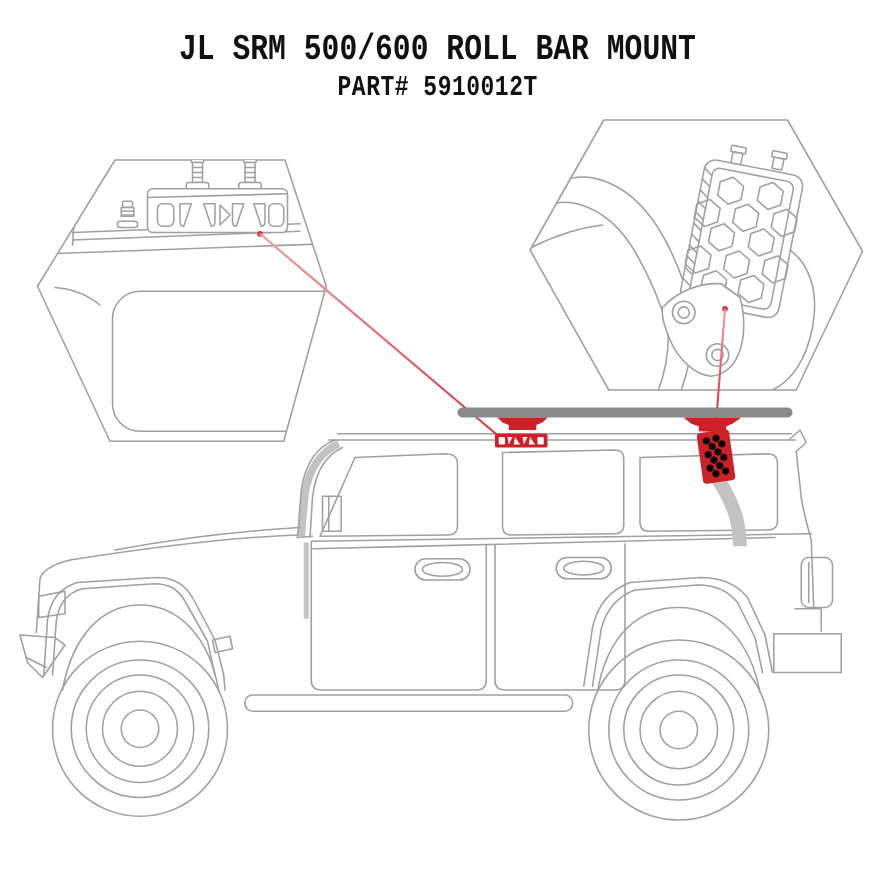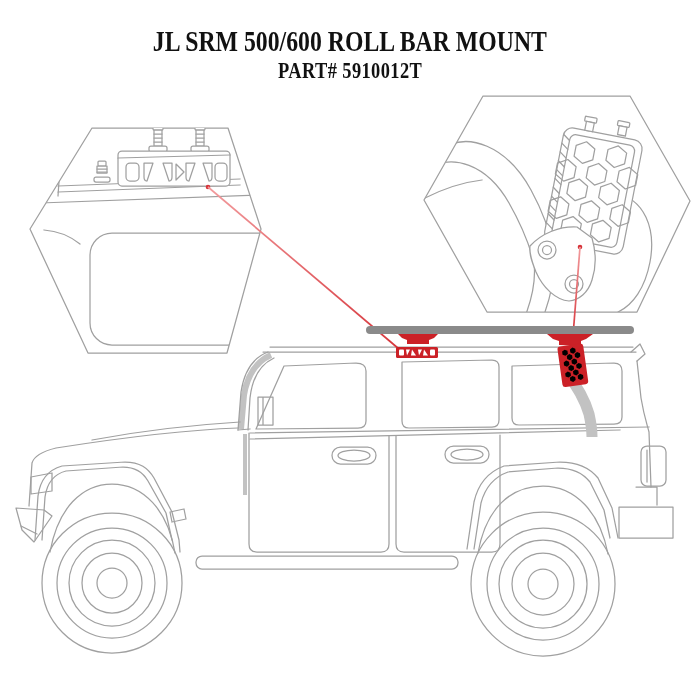--- a/index.html
+++ b/index.html
@@ -1,21 +1,21 @@
 <!DOCTYPE html>
 <html style="--c-mount-red: #CB2127; --c-leader-red: #E2595D; --c-line-gray: #A0A0A0; --c-rack-gray: #8A8A8A; --c-band-gray: #C2C2C2; --c-title-ink: #111111; --c-background: #FFFFFF;"><head>
 <meta charset="utf-8">
 <style>
   :root{
     --c-mount-red:#CB2127; --c-leader-red:#E2595D; --c-line-gray:#A0A0A0;
     --c-rack-gray:#8A8A8A; --c-band-gray:#C2C2C2; --c-title-ink:#111111; --c-background:#FFFFFF;
   }
   html,body{margin:0;padding:0;background:#fff;}
   .stage{position:relative;width:700px;height:700px;background:var(--c-background);
-         font-family:Liberation Serif, serif;overflow:hidden;}
+         font-family:Liberation Mono, monospace;overflow:hidden;}
   header{position:absolute;top:26px;left:0;width:700px;text-align:center;color:var(--c-title-ink);}
   .title{display:inline-block;margin:0;font-size:27px;font-weight:bold;letter-spacing:0px;
          transform:scaleX(.88) scaleY(1.08);transform-origin:center;white-space:nowrap;}
   .part{display:inline-block;margin-top:1px;font-size:23px;font-weight:bold;letter-spacing:.5px;
         transform:scaleX(.80);transform-origin:center;white-space:nowrap;}
   svg{position:absolute;left:0;top:0;}
   .ln{fill:none;stroke:var(--c-line-gray);stroke-width:1.25;stroke-linecap:round;stroke-linejoin:round;}
   .lnw{fill:#fff;stroke:var(--c-line-gray);stroke-width:1.25;stroke-linejoin:round;}
   .band{fill:none;stroke:var(--c-band-gray);stroke-linecap:butt;}
   .red{fill:var(--c-mount-red);stroke:none;}

